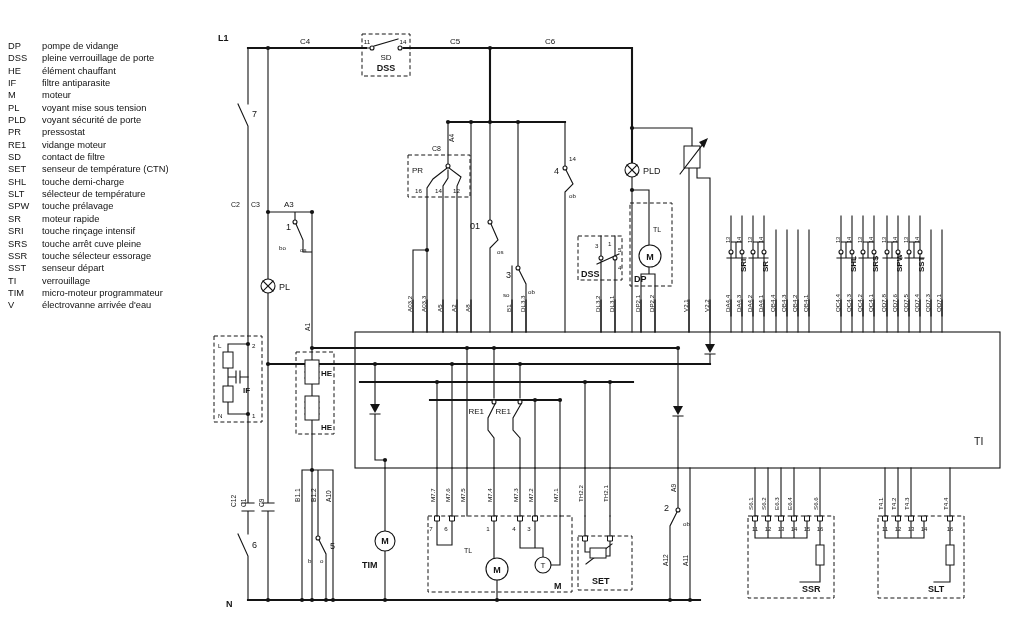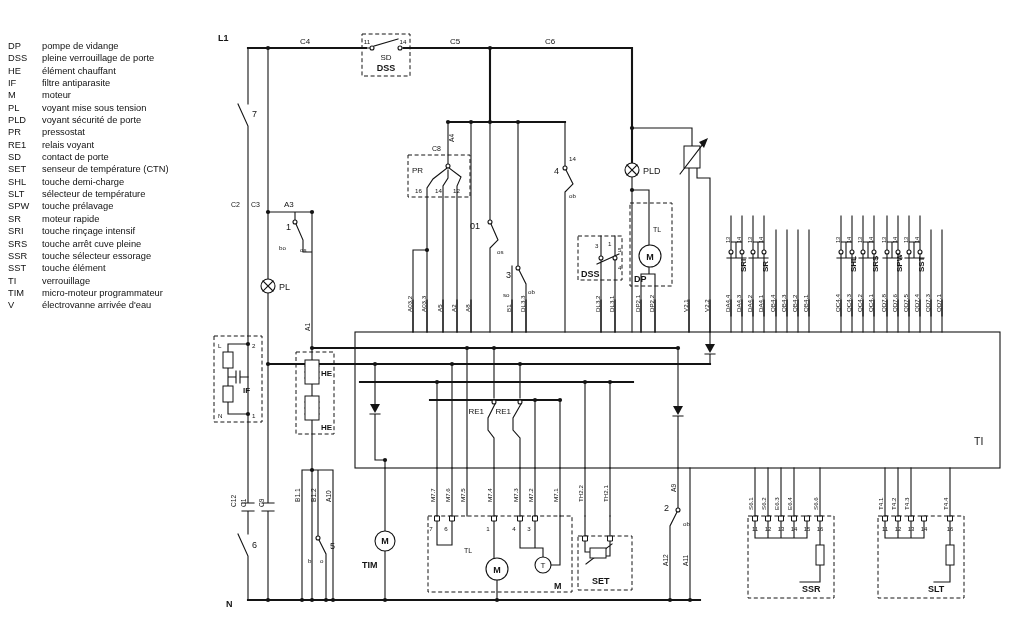--- a/index.html
+++ b/index.html
@@ -56,25 +56,25 @@
       <div class="legend-row">
       <span class="abbr">PLD</span>
       <span class="desc">voyant sécurité de porte</span>
     </div>
       <div class="legend-row">
       <span class="abbr">PR</span>
       <span class="desc">pressostat</span>
     </div>
       <div class="legend-row">
       <span class="abbr">RE1</span>
-      <span class="desc">relais voyant</span>
+      <span class="desc">vidange moteur</span>
     </div>
       <div class="legend-row">
       <span class="abbr">SD</span>
-      <span class="desc">contact de porte</span>
+      <span class="desc">contact de filtre</span>
     </div>
       <div class="legend-row">
       <span class="abbr">SET</span>
       <span class="desc">senseur de température (CTN)</span>
     </div>
       <div class="legend-row">
       <span class="abbr">SHL</span>
       <span class="desc">touche demi-charge</span>
     </div>
       <div class="legend-row">
@@ -96,21 +96,21 @@
       <div class="legend-row">
       <span class="abbr">SRS</span>
       <span class="desc">touche arrêt cuve pleine</span>
     </div>
       <div class="legend-row">
       <span class="abbr">SSR</span>
       <span class="desc">touche sélecteur essorage</span>
     </div>
       <div class="legend-row">
       <span class="abbr">SST</span>
-      <span class="desc">touche élément</span>
+      <span class="desc">senseur départ</span>
     </div>
       <div class="legend-row">
       <span class="abbr">TI</span>
       <span class="desc">verrouillage</span>
     </div>
       <div class="legend-row">
       <span class="abbr">TIM</span>
       <span class="desc">micro-moteur programmateur</span>
     </div>
       <div class="legend-row">

